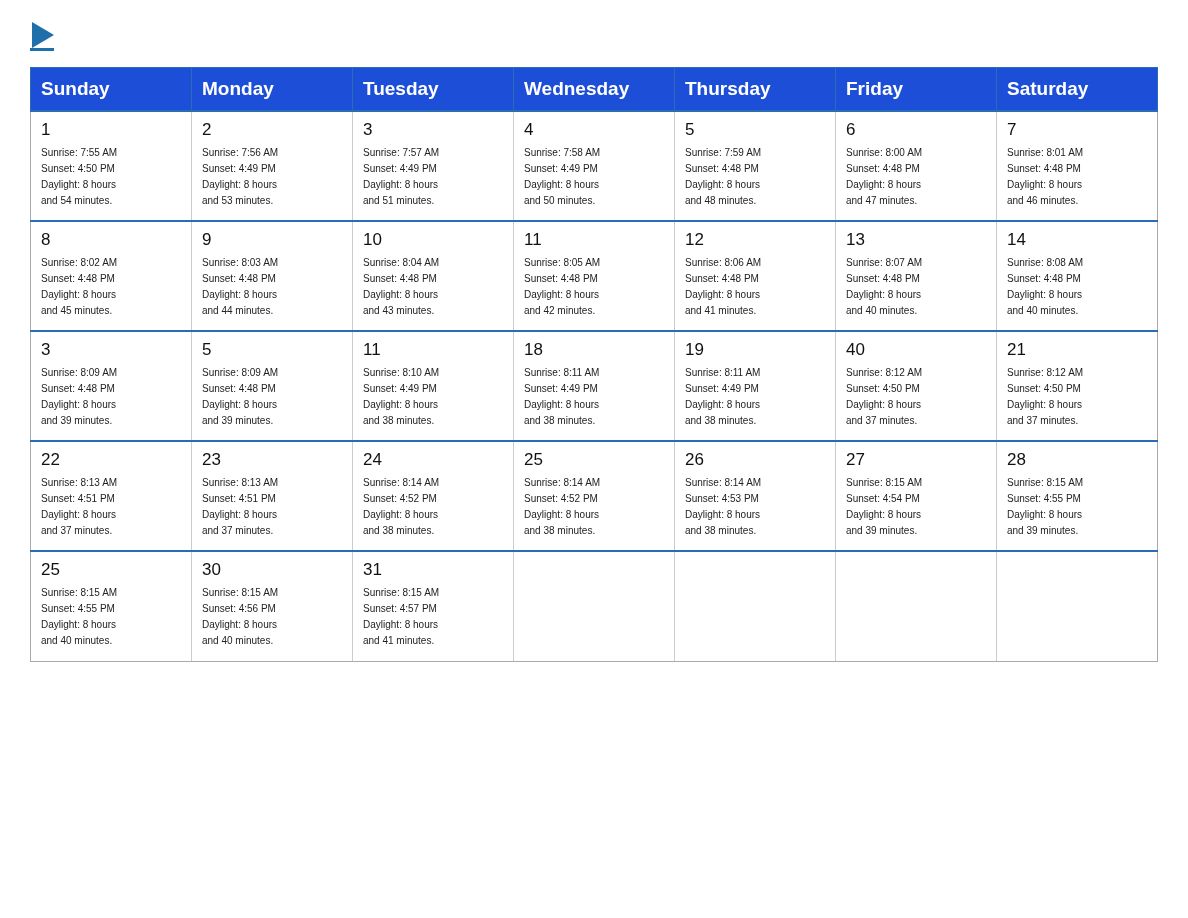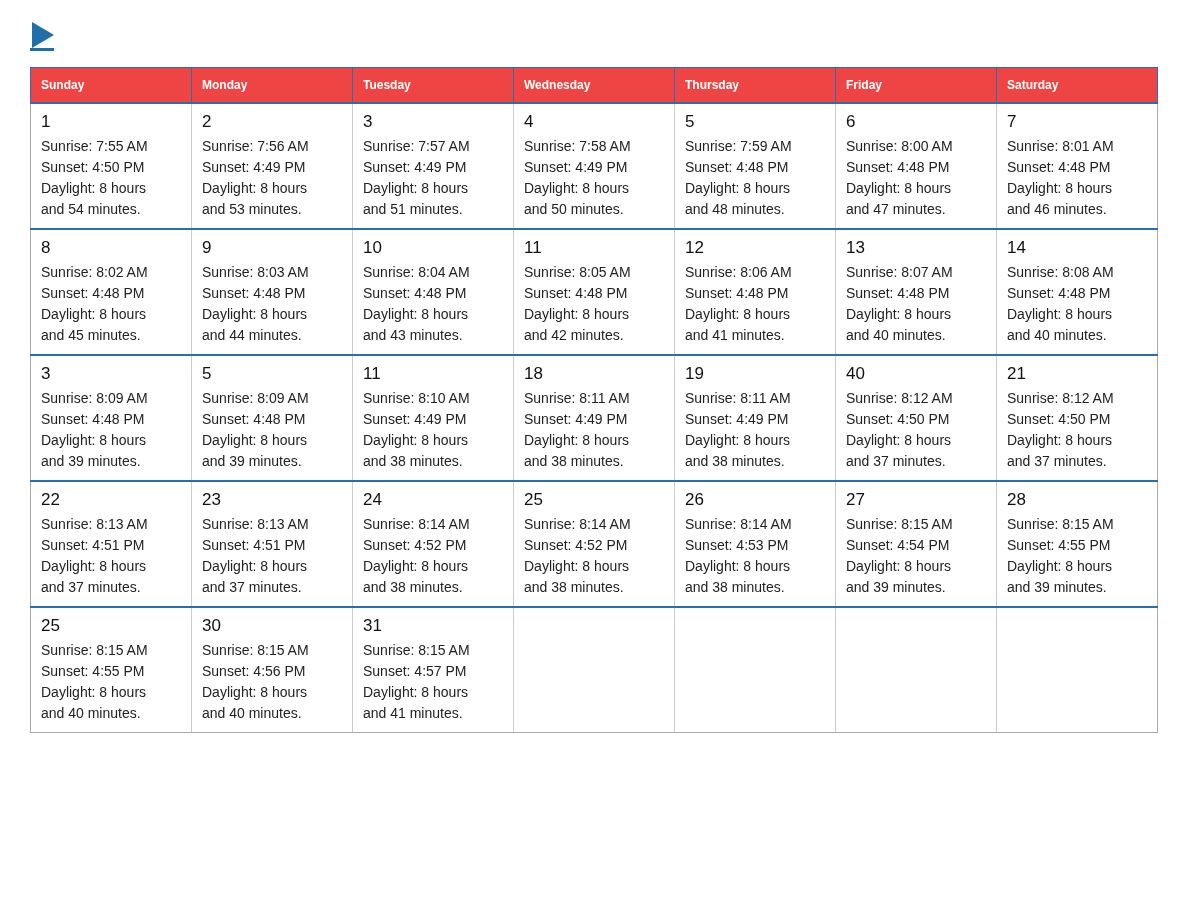--- a/index.html
+++ b/index.html
@@ -34,23 +34,23 @@
       font-size: 22px;
       color: #555;
       margin-top: 4px;
     }
     .calendar-table {
       width: 100%;
       border-collapse: collapse;
       table-layout: fixed;
     }
     .calendar-table th {
-      background: #ef4444;
+      background: #1d4ed8;
       color: #fff;
-      font-size: 12px;
+      font-size: 19px;
       font-weight: bold;
       padding: 10px 10px;
       text-align: left;
       border: 1px solid #2a6db5;
     }
     .calendar-table td {
       border: 1px solid #aaa;
       vertical-align: top;
       padding: 8px 10px;
       height: 110px;
@@ -64,21 +64,21 @@
       border-right: 1px solid #ccc;
     }
     .day-number {
       font-size: 17px;
       font-weight: normal;
       color: #111;
       margin-bottom: 4px;
       display: block;
     }
     .day-info {
-      font-size: 14px;
+      font-size: 10px;
       color: #222;
       line-height: 1.5;
     }
     .empty-cell {
       background: #fff;
     }
     
     .logo-wrapper {
       display: flex;
       align-items: center;

